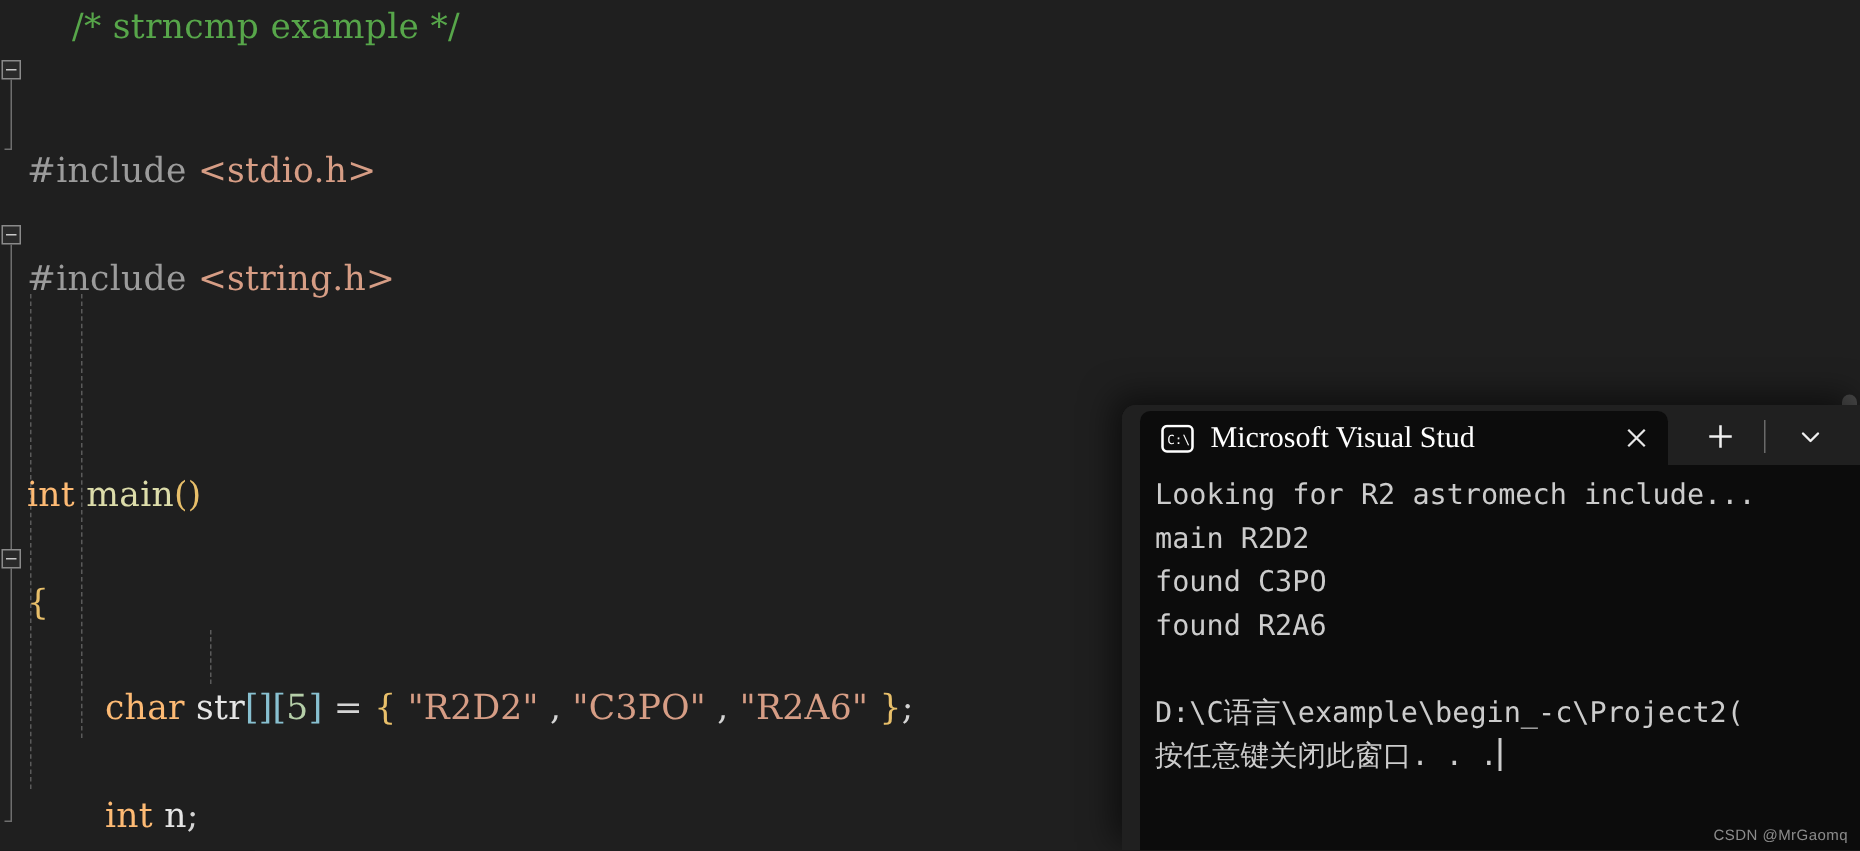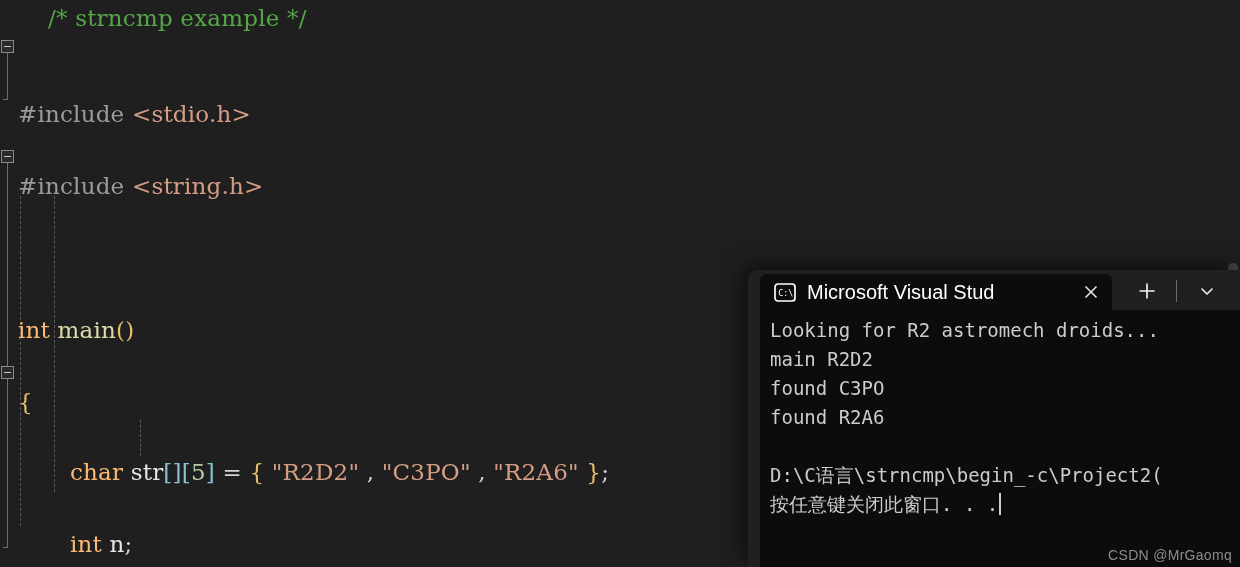--- a/index.html
+++ b/index.html
@@ -149,21 +149,21 @@
     box-sizing: border-box;
   }
   #term-tab-icon {
     width: 22px;
     height: 19px;
     position: relative;
     flex: 0 0 auto;
     margin-right: 11px;
   }
   #term-tab-title {
-    font-family: Liberation Sans, sans-serif;
+    font-family: Liberation Serif, serif;
     font-size: 20px;
     color: #ffffff;
     white-space: nowrap;
     overflow: hidden;
     flex: 1 1 auto;
   }
   .tab-btn {
     width: 34px;
     height: 34px;
     display: flex;
@@ -227,21 +227,21 @@
     height: 22px;
     background: #cccccc;
     vertical-align: -4px;
     margin-left: 1px;
   }
   #watermark {
     position: absolute;
     right: 8px;
     bottom: 4px;
     font-family: "Liberation Sans", sans-serif;
-    font-size: 14px;
+    font-size: 10px;
     color: #8c8c8c;
     letter-spacing: 0.3px;
   }
 </style>
 </head>
 <body>
 
 <div id="root">
 
   <div id="editor">
@@ -325,25 +325,25 @@
       <div id="term-tab-sep"></div>
 
       <div id="term-dropdown">
         <svg width="18" height="18" viewBox="0 0 18 18" aria-hidden="true">
           <path d="M4 7 L9 12 L14 7" stroke="#f0f0f0" stroke-width="1.6" fill="none" stroke-linecap="round" stroke-linejoin="round"></path>
         </svg>
       </div>
     </div>
 
     <div id="term-body">
-      <div class="term-line">Looking for R2 astromech droids...</div>
+      <div class="term-line">Looking for R2 astromech include...</div>
       <div class="term-line">main R2D2</div>
       <div class="term-line">found C3PO</div>
       <div class="term-line">found R2A6</div>
       <div class="term-line blank">&nbsp;</div>
-      <div class="term-line">D:\C语言\strncmp\begin_-c\Project2(</div>
+      <div class="term-line">D:\C语言\example\begin_-c\Project2(</div>
       <div class="term-line"><span>按任意键关闭此窗口. . .</span><span id="term-cursor"></span></div>
     </div>
 
     <div id="watermark">CSDN @MrGaomq</div>
   </div>
 
 </div>
 
 </body></html>

